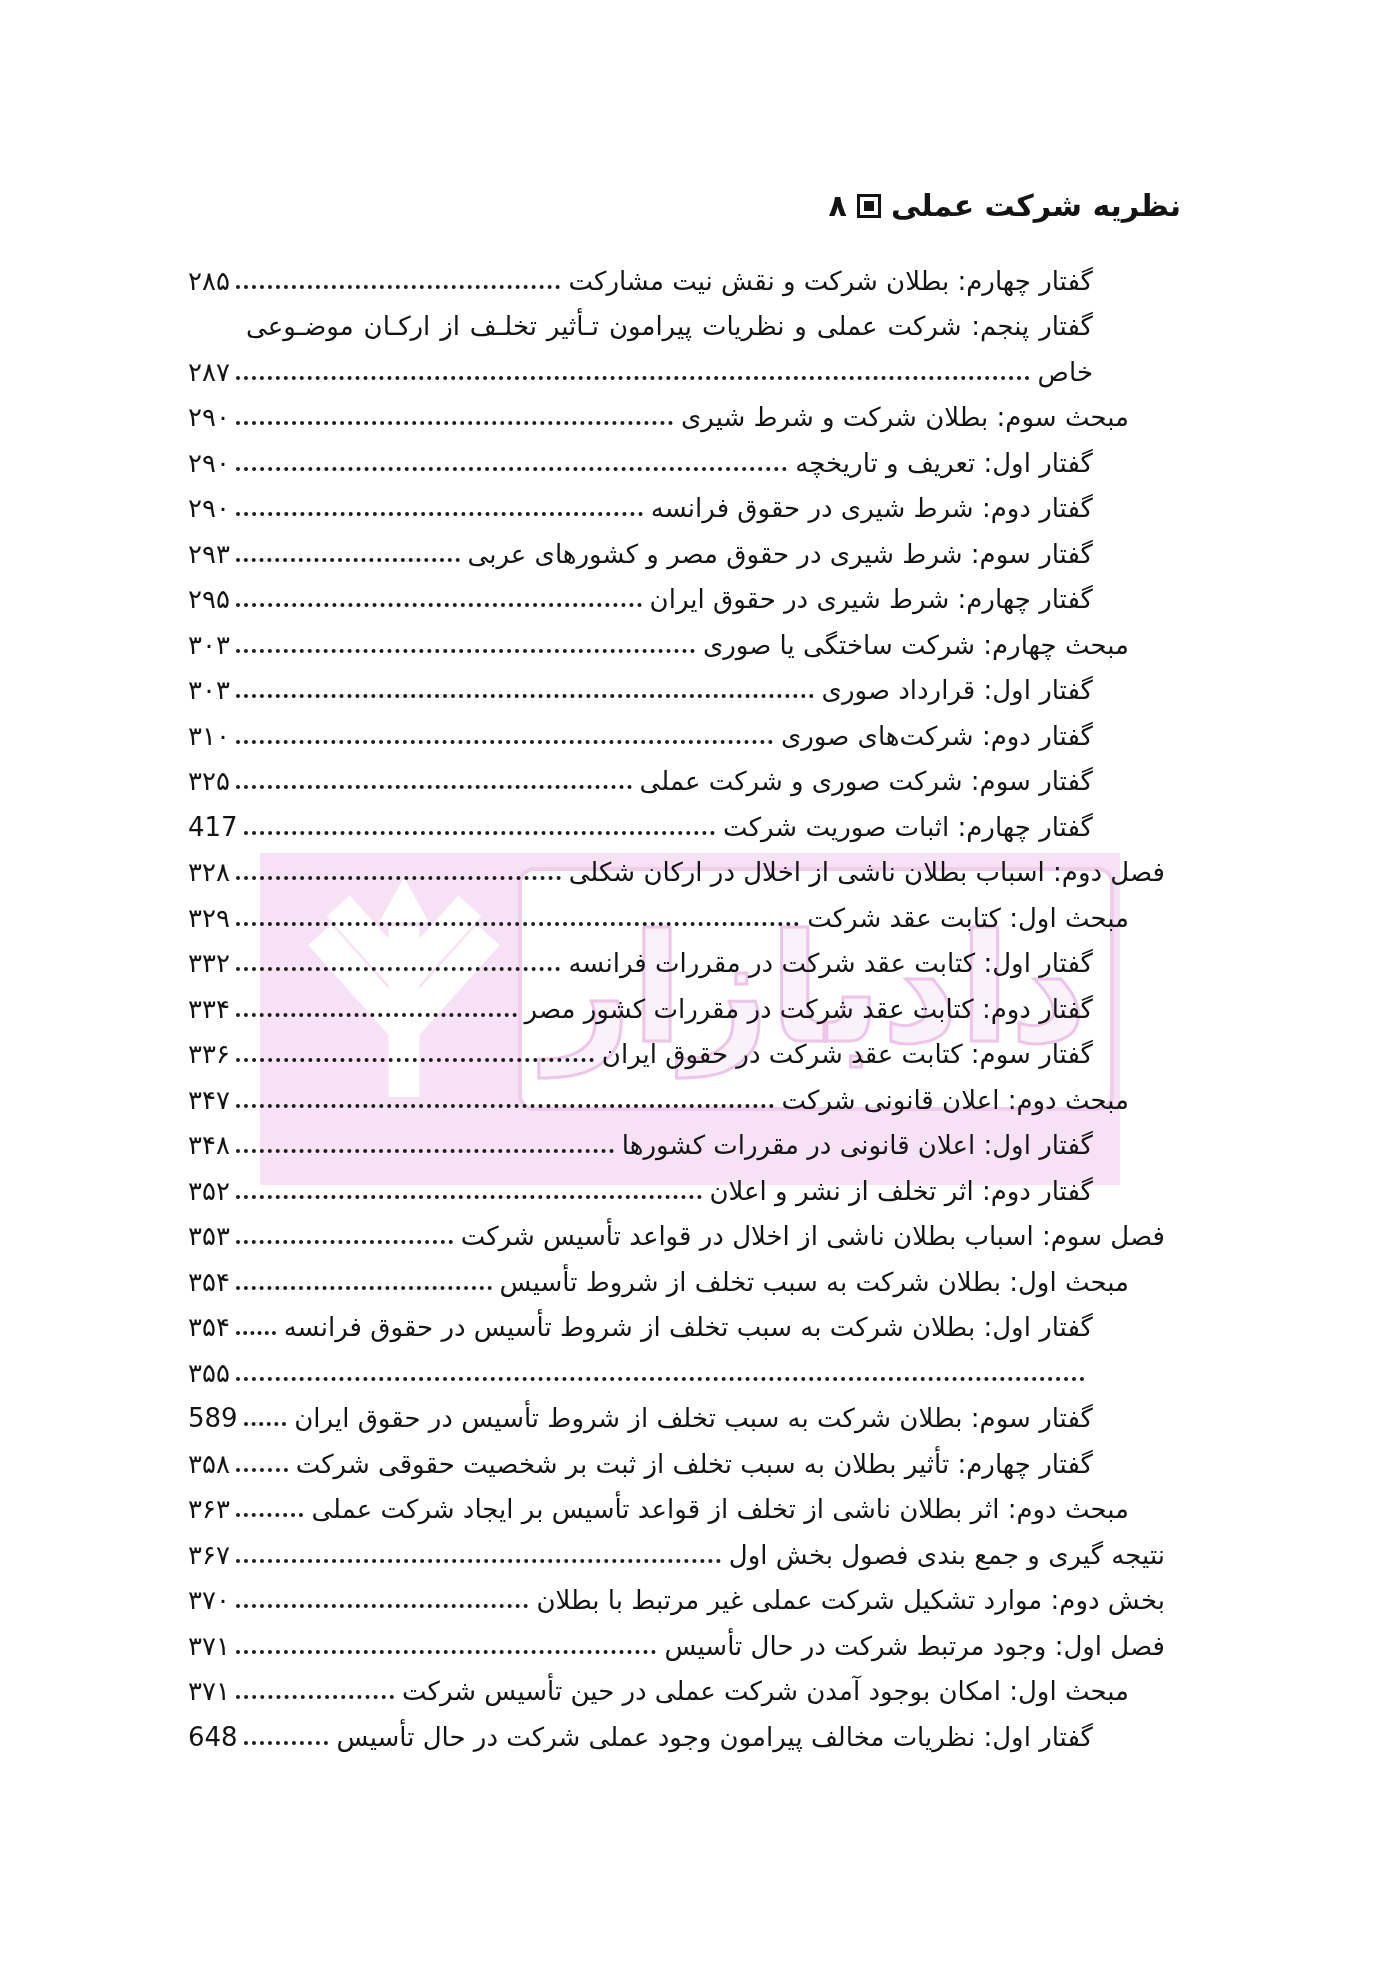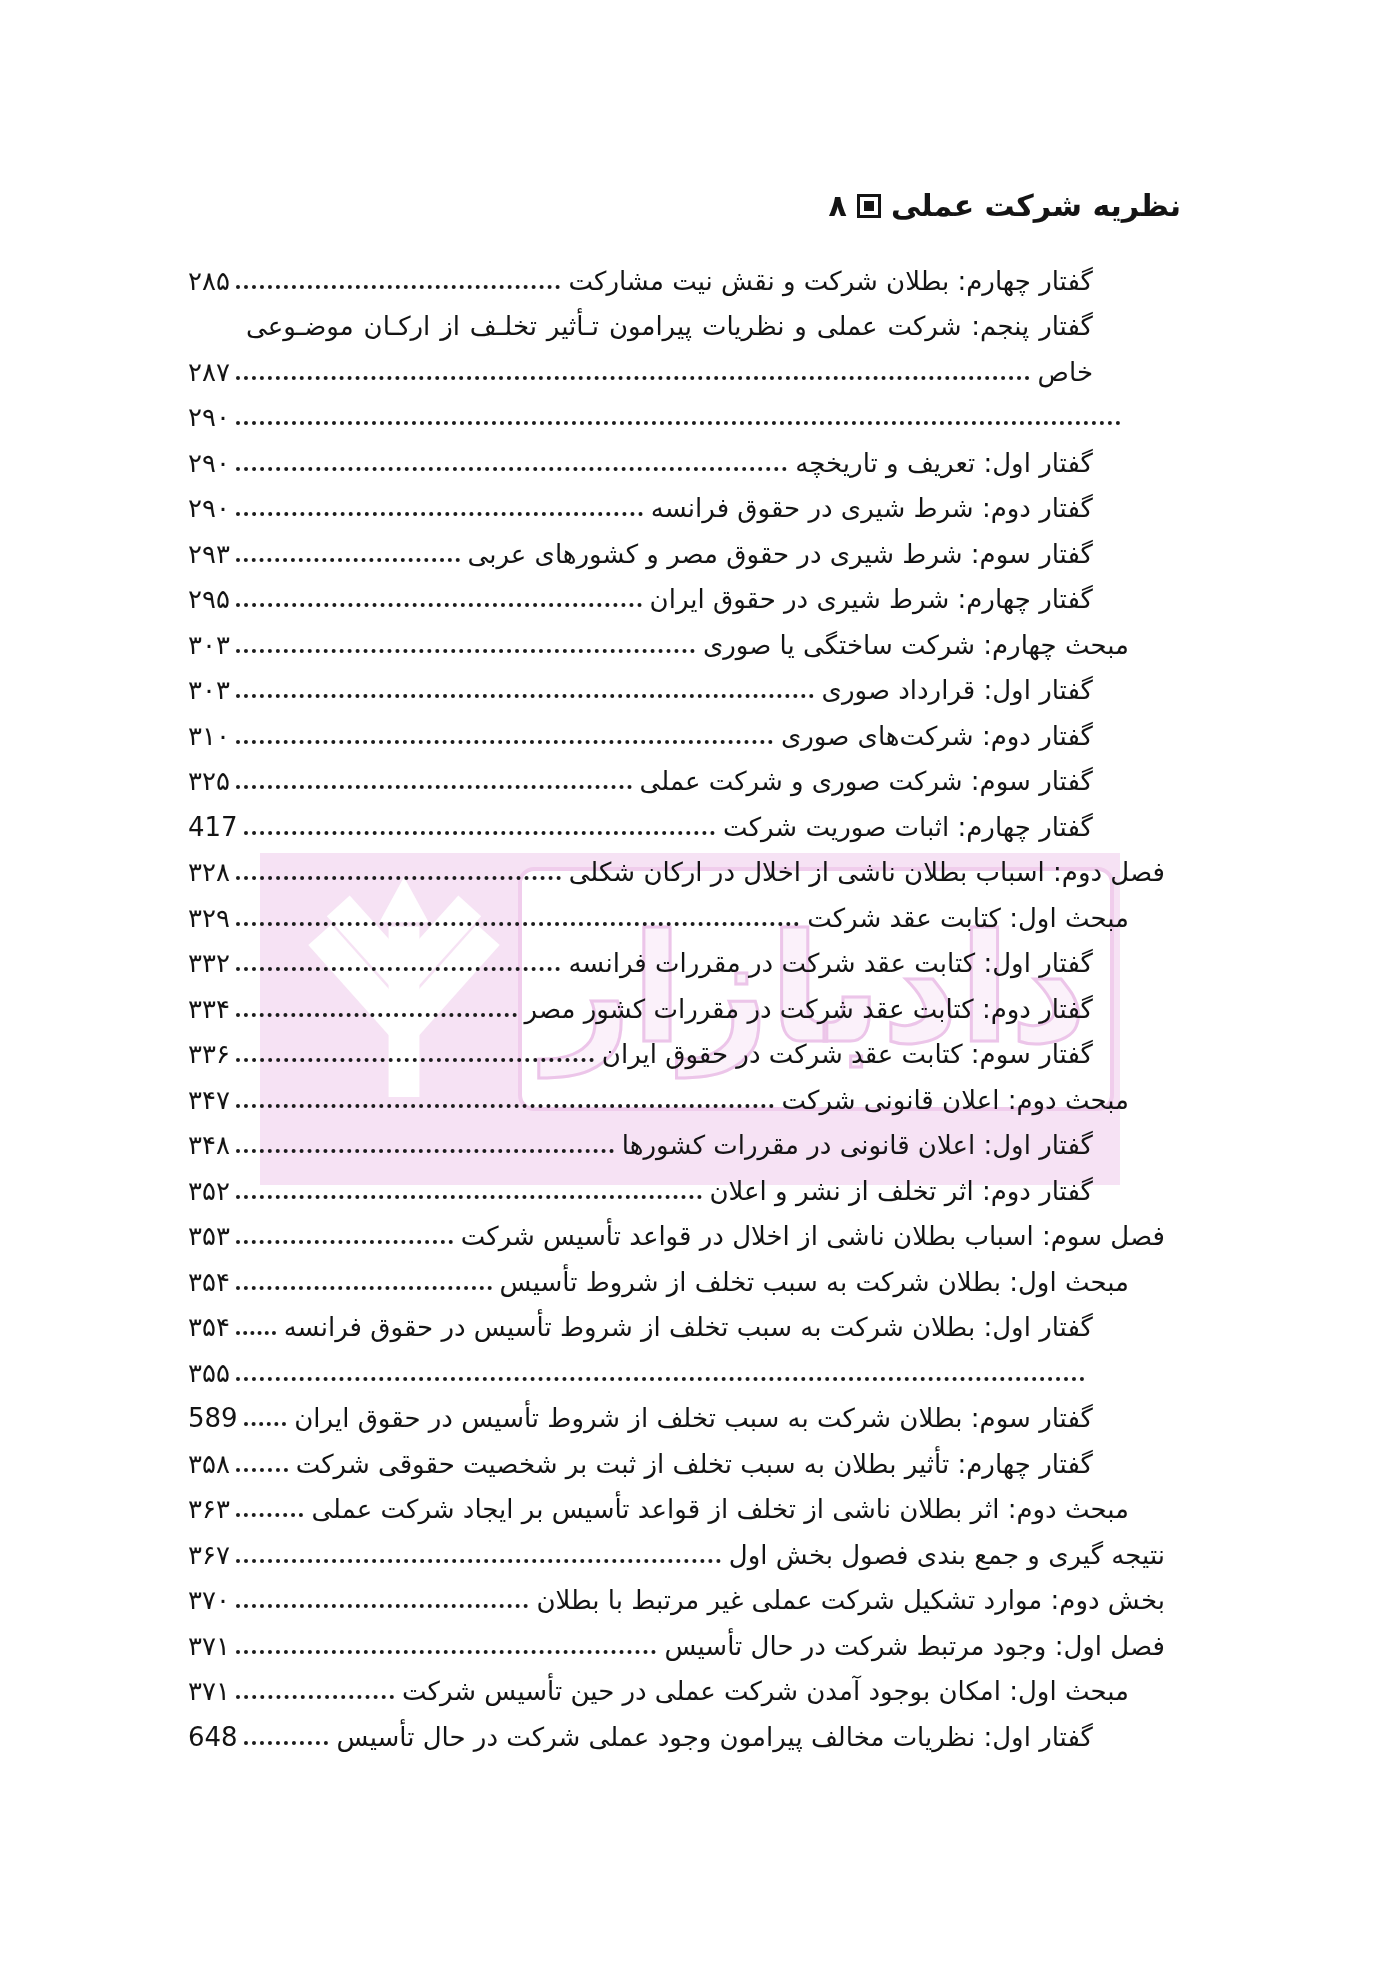--- a/index.html
+++ b/index.html
@@ -107,20 +107,21 @@
       <div class="row indent2 wrap">
     <span class="title">گفتار پنجم: شرکت عملی و نظریات پیرامون تـأثیر تخلـف از ارکـان موضـوعی</span>
 
   </div>
       <div class="row indent2">
     <span class="title">خاص</span>
     <span class="dots"></span>
     <span class="num">۲۸۷</span>
   </div>
       <div class="row indent1">
+    <span class="title">مبحث سوم: بطلان شرکت و شرط شیری</span>
     <span class="dots"></span>
     <span class="num">۲۹۰</span>
   </div>
       <div class="row indent2">
     <span class="title">گفتار اول: تعریف و تاریخچه</span>
     <span class="dots"></span>
     <span class="num">۲۹۰</span>
   </div>
       <div class="row indent2">
     <span class="title">گفتار دوم: شرط شیری در حقوق فرانسه</span>

